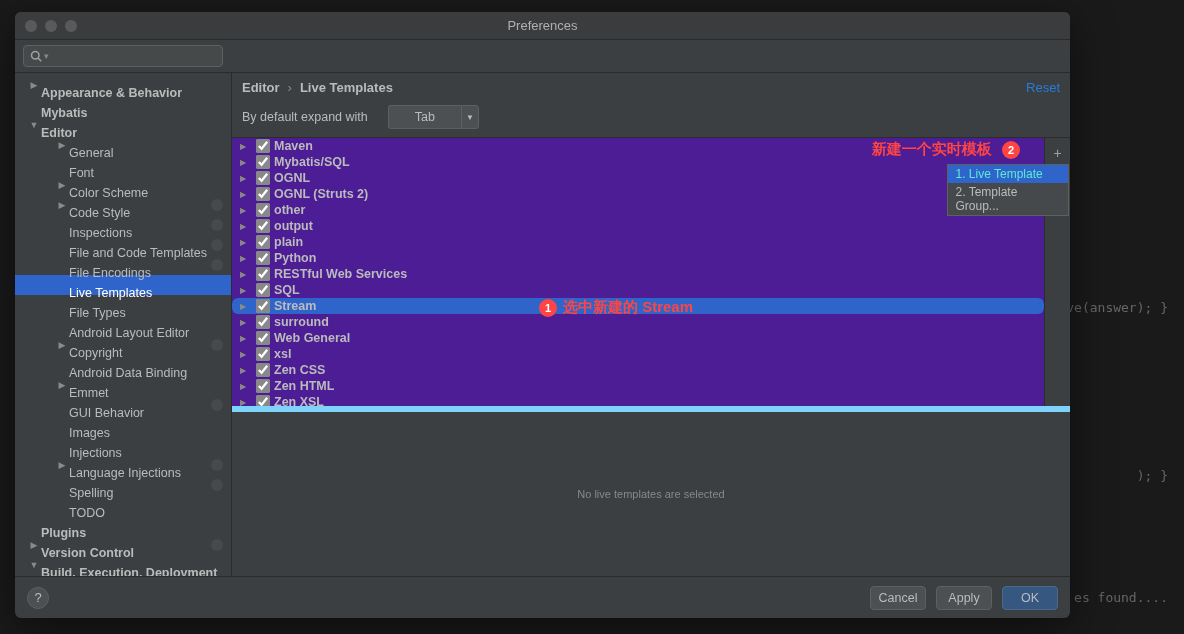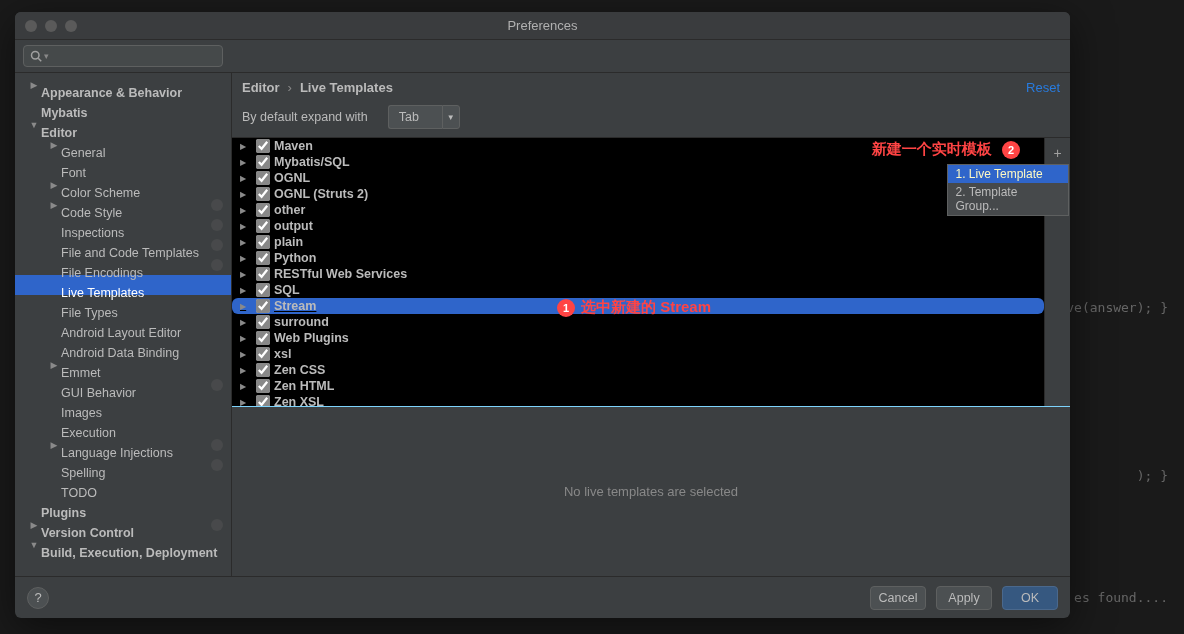--- a/index.html
+++ b/index.html
@@ -109,21 +109,21 @@
     .arrow.right::before { content: "▶"; }
     .tree-label { flex: 1; white-space: nowrap; margin-top: 16px; }
     .tree-badge {
       width: 12px;
       height: 12px;
       border-radius: 50%;
       background: #5a5a5a;
       opacity: 0.4;
     }
     .indent-0 { padding-left: 12px; }
-    .indent-1 { padding-left: 32px; align-items: center; }
+    .indent-1 { padding-left: 40px; align-items: center; }
     .main {
       flex: 1;
       display: flex;
       flex-direction: column;
       background: #3c3f41;
       position: relative;
     }
     .breadcrumb {
       height: 28px;
       display: flex;
@@ -153,21 +153,21 @@
       gap: 20px;
     }
     .expand-select {
       display: flex;
       align-items: center;
       height: 24px;
     }
     .expand-select-val {
       background: #4c5052;
       border: 1px solid #5e6060;
-      padding: 0 10px;
+      padding: 0 26px;
       height: 24px;
       display: flex;
       align-items: center;
       border-radius: 3px 0 0 3px;
       border-right: none;
       min-width: 54px;
     }
     .expand-select-btn {
       background: #4c5052;
       border: 1px solid #5e6060;
@@ -181,24 +181,23 @@
       color: #bbb;
     }
     .tpl-panel {
       flex: 1;
       display: flex;
       border-top: 1px solid #2b2b2b;
       min-height: 0;
     }
     .tpl-list {
       flex: 1;
-      background: #000000;
+      background: #4c1d95;
       overflow-y: auto;
       position: relative;
-      text-decoration: underline;
     }
     .tpl-toolbar {
       width: 26px;
       background: #3c3f41;
       border-left: 1px solid #2b2b2b;
       display: flex;
       flex-direction: column;
       align-items: center;
       padding-top: 4px;
       gap: 2px;
@@ -234,26 +233,26 @@
     .tpl-arrow::before { content: "▶"; }
     .tpl-check {
       width: 14px;
       height: 14px;
       margin: 0 4px;
       accent-color: #888;
     }
     .tpl-label { font-weight: bold; }
     .detail-panel {
       height: 170px;
-      border-top: 1px solid #7dd3fc;
+      border-top: 6px solid #7dd3fc;
       display: flex;
       align-items: center;
       justify-content: center;
       color: #888;
-      font-size: 13px;
+      font-size: 11px;
     }
     .footer {
       height: 42px;
       border-top: 1px solid #2b2b2b;
       display: flex;
       align-items: center;
       padding: 0 12px;
       gap: 10px;
     }
     .help-btn {
@@ -294,21 +293,21 @@
       z-index: 10;
       font-size: 12px;
     }
     .popup-item {
       padding: 2px 8px;
       color: #bbb;
       cursor: pointer;
     }
     .popup-item.hl {
       background: #2f65ca;
-      color: #fef9c3;
+      color: #5eead4;
     }
     .anno {
       position: absolute;
       color: #ff4444;
       font-size: 15px;
       font-weight: bold;
       pointer-events: none;
       z-index: 50;
     }
     .anno-badge {
@@ -411,39 +410,44 @@
         </div>
         <div class="tree-item indent-1">
           <span class="arrow "></span>
           <span class="tree-label">File Types</span>
         </div>
         <div class="tree-item indent-1">
           <span class="arrow "></span>
           <span class="tree-label">Android Layout Editor</span>
         </div>
         <div class="tree-item indent-1">
+          <span class="arrow right"></span>
+          <span class="tree-label">Copyright</span>
+          <span class="tree-badge"></span>
+        </div>
+        <div class="tree-item indent-1">
           <span class="arrow "></span>
           <span class="tree-label">Android Data Binding</span>
         </div>
         <div class="tree-item indent-1">
           <span class="arrow right"></span>
           <span class="tree-label">Emmet</span>
         </div>
         <div class="tree-item indent-1">
           <span class="arrow "></span>
           <span class="tree-label">GUI Behavior</span>
           <span class="tree-badge"></span>
         </div>
         <div class="tree-item indent-1">
           <span class="arrow "></span>
           <span class="tree-label">Images</span>
         </div>
         <div class="tree-item indent-1">
           <span class="arrow "></span>
-          <span class="tree-label">Execution</span>
+          <span class="tree-label">Injections</span>
         </div>
         <div class="tree-item indent-1">
           <span class="arrow right"></span>
           <span class="tree-label">Language Injections</span>
           <span class="tree-badge"></span>
         </div>
         <div class="tree-item indent-1">
           <span class="arrow "></span>
           <span class="tree-label">Spelling</span>
           <span class="tree-badge"></span>
@@ -541,21 +545,21 @@
               <span class="tpl-label">Stream</span>
             </div>
             <div class="tpl-row">
               <span class="tpl-arrow"></span>
               <input type="checkbox" class="tpl-check" checked="" style="">
               <span class="tpl-label">surround</span>
             </div>
             <div class="tpl-row">
               <span class="tpl-arrow"></span>
               <input type="checkbox" class="tpl-check" checked="" style="">
-              <span class="tpl-label">Web Plugins</span>
+              <span class="tpl-label">Web General</span>
             </div>
             <div class="tpl-row">
               <span class="tpl-arrow"></span>
               <input type="checkbox" class="tpl-check" checked="" style="">
               <span class="tpl-label">xsl</span>
             </div>
             <div class="tpl-row">
               <span class="tpl-arrow"></span>
               <input type="checkbox" class="tpl-check" checked="" style="">
               <span class="tpl-label">Zen CSS</span>
@@ -563,21 +567,21 @@
             <div class="tpl-row">
               <span class="tpl-arrow"></span>
               <input type="checkbox" class="tpl-check" checked="" style="">
               <span class="tpl-label">Zen HTML</span>
             </div>
             <div class="tpl-row">
               <span class="tpl-arrow"></span>
               <input type="checkbox" class="tpl-check" checked="" style="">
               <span class="tpl-label">Zen XSL</span>
             </div>
-            <div class="anno" style="left:325px;top:160px">
+            <div class="anno" style="left:307px;top:160px">
             <span class="anno-badge">1</span><span>选中新建的 Stream</span>
           </div>
         </div>
         <div class="tpl-toolbar">
           <div class="tool-btn" style="position:relative">
             <span>+</span>
             <div class="popup">
               <div class="popup-item hl">1. Live Template</div>
               <div class="popup-item">2. Template Group...</div>
             </div>

